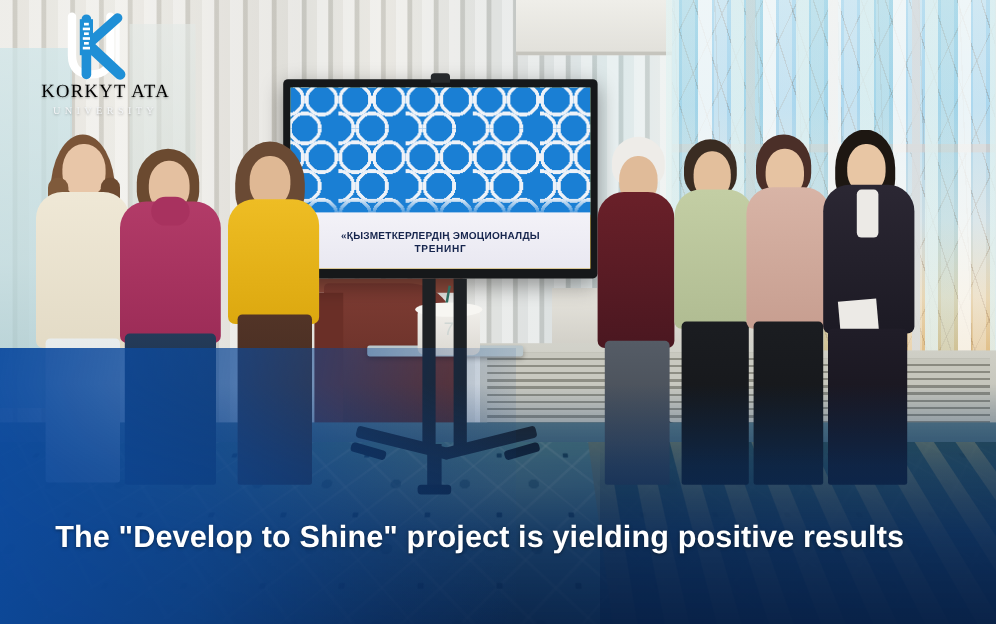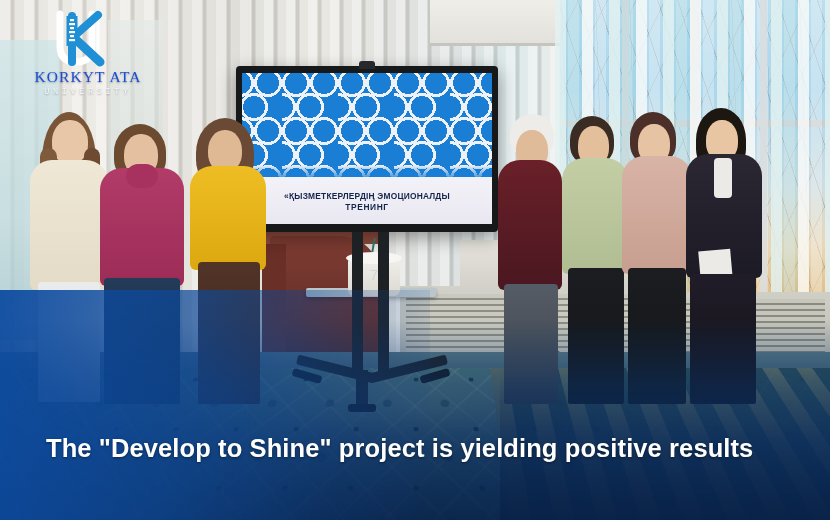--- a/index.html
+++ b/index.html
@@ -149,24 +149,24 @@
     background:linear-gradient(180deg,rgba(8,20,40,0),rgba(6,16,34,.72));}
 
   .caption{position:absolute;left:46px;bottom:56px;width:730px;
     color:#fff;font-size:25.5px;font-weight:bold;line-height:31px;letter-spacing:.1px;
     text-shadow:0 1px 3px rgba(0,0,0,.45);}
 
   
   .logo{position:absolute;left:28px;top:10px;width:120px;height:96px;}
   .logo-mark{position:relative;width:120px;height:58px;}
   .logo-txt1{position:absolute;left:0;top:58px;width:120px;text-align:center;
-    color:#1d4ed8;font-family:"Liberation Serif",serif;font-size:15.5px;letter-spacing:1.1px;
+    color:#000000;font-family:"Liberation Serif",serif;font-size:15.5px;letter-spacing:1.1px;
     text-shadow:0 1px 2px rgba(0,0,0,.35);}
   .logo-txt2{position:absolute;left:0;top:77px;width:120px;text-align:center;
-    color:#f2f4f6;font-family:Liberation Mono, monospace;font-size:8.6px;letter-spacing:3.6px;
+    color:#f2f4f6;font-family:Liberation Serif, serif;font-size:8.6px;letter-spacing:3.6px;
     text-shadow:0 1px 2px rgba(0,0,0,.3);}
 </style>
 </head>
 <body>
 
 <div class="shot">
 
   <div class="room"></div>
   <div class="slats"></div>
   <div class="ceiling"></div>

